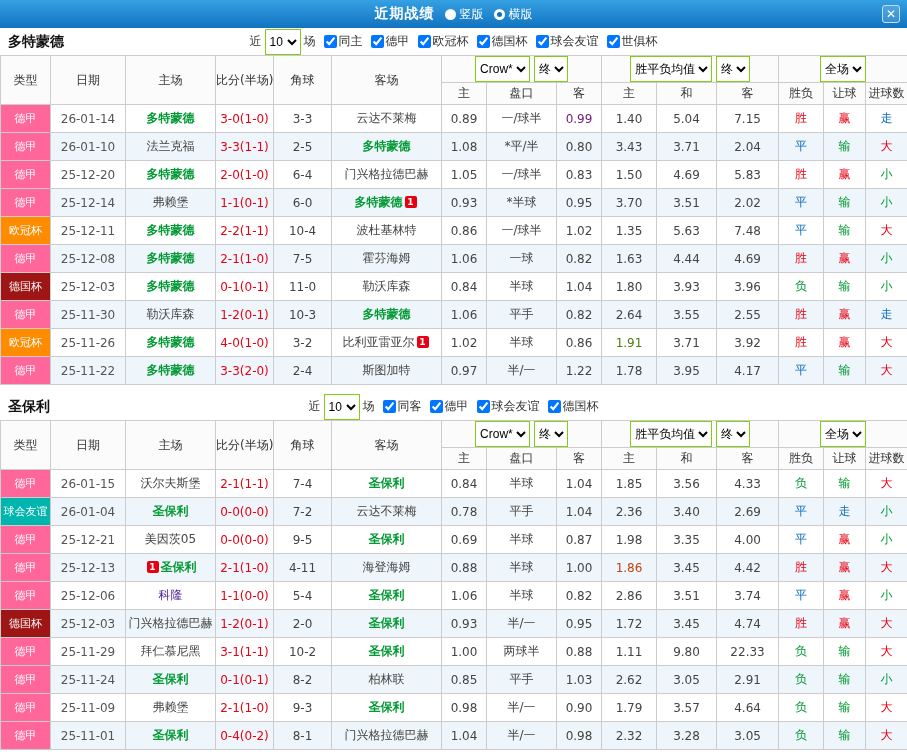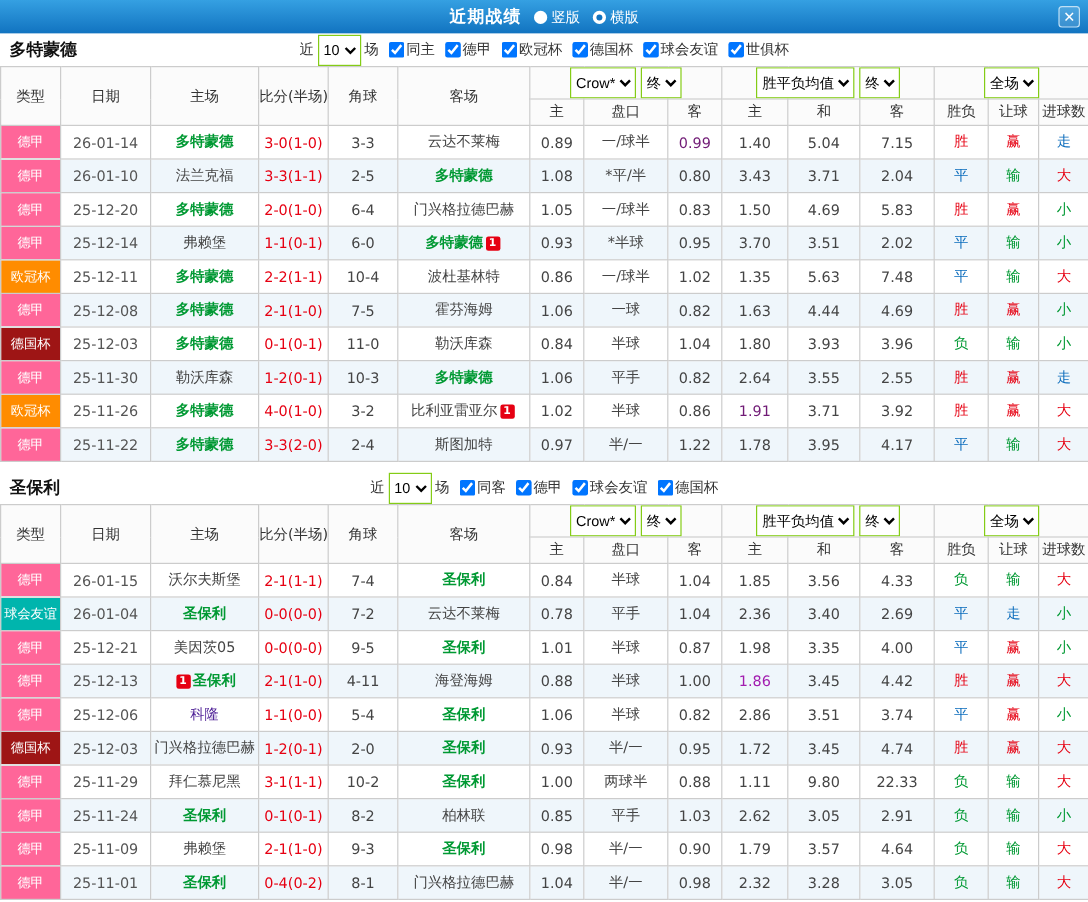--- a/index.html
+++ b/index.html
@@ -258,21 +258,21 @@
         <tr data-name="match-row">
           <td data-name="match-type-cell" style="background: rgb(255, 140, 0); color: rgb(255, 255, 255);">欧冠杯</td>
           <td data-name="match-date-cell" style="color: rgb(85, 85, 85);">25-11-26</td>
           <td data-name="home-team-cell"><span data-name="team-name" style="color: rgb(0, 153, 51); font-weight: bold;">多特蒙德</span></td>
           <td data-name="score-cell" style="color: rgb(230, 0, 18);">4-0(1-0)</td>
           <td data-name="corner-cell" style="color: rgb(68, 68, 68);">3-2</td>
           <td data-name="away-team-cell"><span data-name="team-name" style="color: rgb(68, 68, 68);">比利亚雷亚尔</span><span class="badge" data-name="red-card-badge">1</span></td>
           <td data-name="odds-home-cell" style="color: rgb(68, 68, 68);">1.02</td>
           <td data-name="handicap-cell" style="color: rgb(68, 68, 68);">半球</td>
           <td data-name="odds-away-cell" style="color: rgb(68, 68, 68);">0.86</td>
-          <td data-name="avg-home-cell" style="color: #701a75;">1.91</td>
+          <td data-name="avg-home-cell" style="color: #4d7c0f;">1.91</td>
           <td data-name="avg-draw-cell" style="color: rgb(68, 68, 68);">3.71</td>
           <td data-name="avg-away-cell" style="color: rgb(68, 68, 68);">3.92</td>
           <td data-name="result-cell" style="color: rgb(230, 0, 18);">胜</td>
           <td data-name="handicap-result-cell" style="color: rgb(230, 0, 18);">赢</td>
           <td data-name="goals-cell" style="color: rgb(230, 0, 18);">大</td>
         </tr>
         <tr data-name="match-row" class="alt">
           <td data-name="match-type-cell" style="background: rgb(255, 102, 153); color: rgb(255, 255, 255);">德甲</td>
           <td data-name="match-date-cell" style="color: rgb(85, 85, 85);">25-11-22</td>
           <td data-name="home-team-cell"><span data-name="team-name" style="color: rgb(0, 153, 51); font-weight: bold;">多特蒙德</span></td>
@@ -395,41 +395,41 @@
           <td data-name="handicap-result-cell" style="color: rgb(11, 108, 188);">走</td>
           <td data-name="goals-cell" style="color: rgb(0, 153, 51);">小</td>
         </tr>
         <tr data-name="match-row">
           <td data-name="match-type-cell" style="background: rgb(255, 102, 153); color: rgb(255, 255, 255);">德甲</td>
           <td data-name="match-date-cell" style="color: rgb(85, 85, 85);">25-12-21</td>
           <td data-name="home-team-cell"><span data-name="team-name" style="color: rgb(68, 68, 68);">美因茨05</span></td>
           <td data-name="score-cell" style="color: rgb(230, 0, 18);">0-0(0-0)</td>
           <td data-name="corner-cell" style="color: rgb(68, 68, 68);">9-5</td>
           <td data-name="away-team-cell"><span data-name="team-name" style="color: rgb(0, 153, 51); font-weight: bold;">圣保利</span></td>
-          <td data-name="odds-home-cell" style="color: rgb(68, 68, 68);">1.01</td>
+          <td data-name="odds-home-cell" style="color: rgb(68, 68, 68);">0.69</td>
           <td data-name="handicap-cell" style="color: rgb(68, 68, 68);">半球</td>
           <td data-name="odds-away-cell" style="color: rgb(68, 68, 68);">0.87</td>
           <td data-name="avg-home-cell" style="color: rgb(68, 68, 68);">1.98</td>
           <td data-name="avg-draw-cell" style="color: rgb(68, 68, 68);">3.35</td>
           <td data-name="avg-away-cell" style="color: rgb(68, 68, 68);">4.00</td>
           <td data-name="result-cell" style="color: rgb(11, 108, 188);">平</td>
           <td data-name="handicap-result-cell" style="color: rgb(230, 0, 18);">赢</td>
           <td data-name="goals-cell" style="color: rgb(0, 153, 51);">小</td>
         </tr>
         <tr data-name="match-row" class="alt">
           <td data-name="match-type-cell" style="background: rgb(255, 102, 153); color: rgb(255, 255, 255);">德甲</td>
           <td data-name="match-date-cell" style="color: rgb(85, 85, 85);">25-12-13</td>
           <td data-name="home-team-cell"><span class="badge" data-name="red-card-badge">1</span><span data-name="team-name" style="color: rgb(0, 153, 51); font-weight: bold;">圣保利</span></td>
           <td data-name="score-cell" style="color: rgb(230, 0, 18);">2-1(1-0)</td>
           <td data-name="corner-cell" style="color: rgb(68, 68, 68);">4-11</td>
           <td data-name="away-team-cell"><span data-name="team-name" style="color: rgb(68, 68, 68);">海登海姆</span></td>
           <td data-name="odds-home-cell" style="color: rgb(68, 68, 68);">0.88</td>
           <td data-name="handicap-cell" style="color: rgb(68, 68, 68);">半球</td>
           <td data-name="odds-away-cell" style="color: rgb(68, 68, 68);">1.00</td>
-          <td data-name="avg-home-cell" style="color: #a21caf;">1.86</td>
+          <td data-name="avg-home-cell" style="color: #c2410c;">1.86</td>
           <td data-name="avg-draw-cell" style="color: rgb(68, 68, 68);">3.45</td>
           <td data-name="avg-away-cell" style="color: rgb(68, 68, 68);">4.42</td>
           <td data-name="result-cell" style="color: rgb(230, 0, 18);">胜</td>
           <td data-name="handicap-result-cell" style="color: rgb(230, 0, 18);">赢</td>
           <td data-name="goals-cell" style="color: rgb(230, 0, 18);">大</td>
         </tr>
         <tr data-name="match-row">
           <td data-name="match-type-cell" style="background: rgb(255, 102, 153); color: rgb(255, 255, 255);">德甲</td>
           <td data-name="match-date-cell" style="color: rgb(85, 85, 85);">25-12-06</td>
           <td data-name="home-team-cell"><span data-name="team-name" style="color: #4c1d95;">科隆</span></td>

